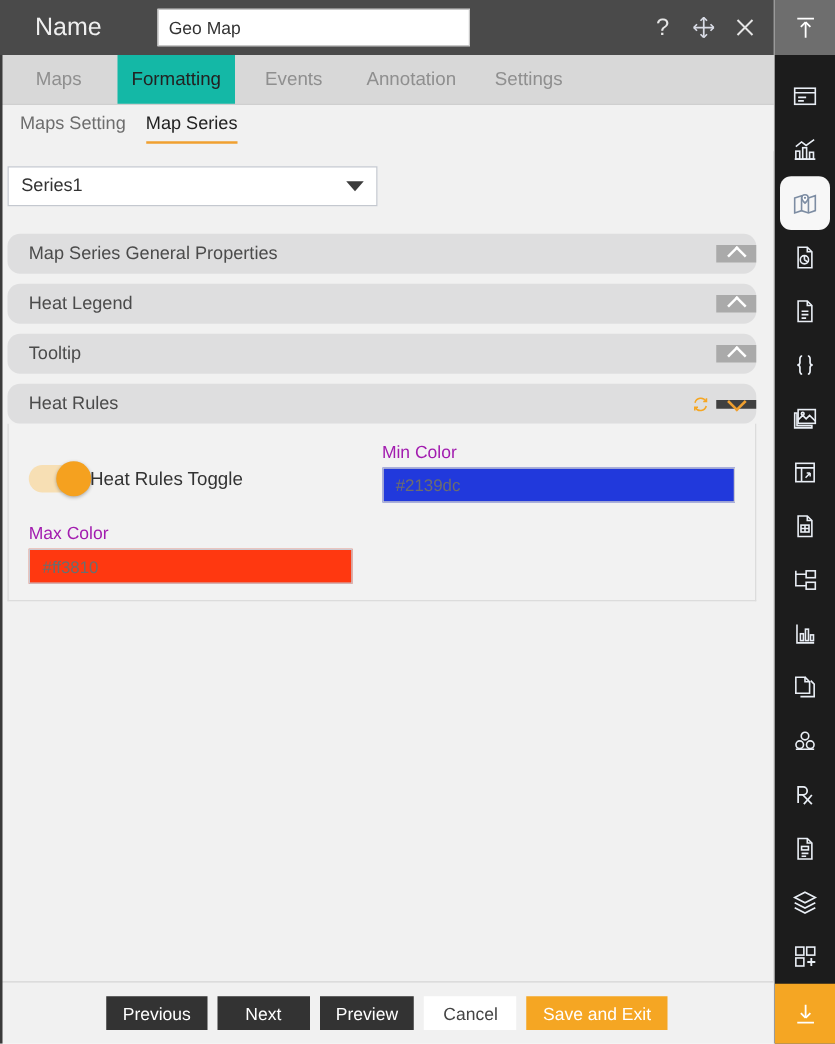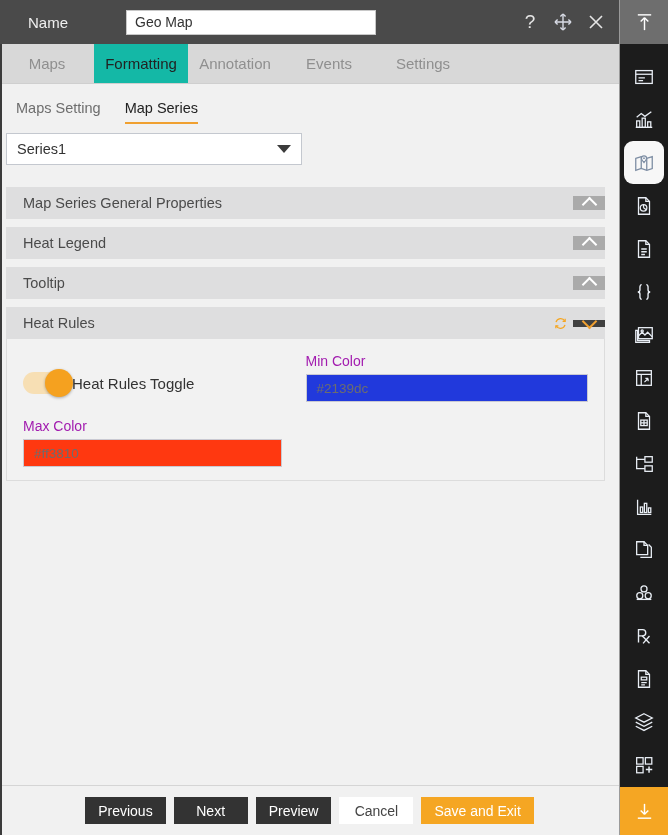--- a/index.html
+++ b/index.html
@@ -23,45 +23,45 @@
     content:""; position:absolute; left:0; top:44px; bottom:0; width:2px;
     background:#3b3b3b; z-index:5;
   }
 
   
   .titlebar {
     height: 44px; background: #4a4a4a; color: #e8e8e8;
     display: flex; align-items: center; flex: none; position: relative;
   }
   .titlebar .lbl {
-    font-size: 15px; color: #efefef; margin-left: 28px; width: 98px;
+    font-size: 20px; color: #efefef; margin-left: 28px; width: 98px;
   }
   .name-input {
-    width: 250px; height: 25px; background: #ffffff;
+    width: 250px; height: 30px; background: #ffffff;
     border: 1px solid #c8c8c8; font-size: 14px; color: #333;
     padding: 0 8px; line-height: 28px; font-family: "Liberation Sans", sans-serif;
   }
   .win-btns { margin-left: auto; display: flex; align-items: center; gap: 13px; margin-right: 13px; }
   .win-btns .ic { width: 20px; height: 20px; display:block; }
 
   
   .tabbar {
     height: 40px; background: #d8d8d8; display: flex; align-items: stretch;
     flex: none; border-bottom: 1px solid #cfcfcf;
   }
   .tab {
     display: flex; align-items: center; justify-content: center;
     font-size: 15px; color: #8f8f8f; padding: 0 6px; min-width: 94px;
   }
   .tab.active { background: #14b8a6; color: #222; }
 
   
   .subtabs {
-    height: 37px; background: #f1f1f1; display: flex; align-items: flex-end;
-    gap: 20px; padding-left: 14px; flex: none;
+    height: 37px; background: #f1f1f1; display: flex; align-items: flex-start;
+    gap: 12px; padding-left: 14px; flex: none;
   }
   .subtab { font-size: 14.5px; color: #6d6d6d; padding: 7px 2px 5px; position: relative; }
   .subtab.active { color: #222; }
   .subtab.active::after {
     content: ""; position: absolute; left: 2px; right: 2px; bottom: -3px;
     height: 2px; background: #f0a030;
   }
 
   
   .body { flex: 1; padding: 8px 14px 0 6px; overflow: hidden; }
@@ -73,20 +73,21 @@
   .select-wrap .val { font-size: 14.5px; color: #333; flex: 1; }
   .caret-down {
     width: 0; height: 0; border-left: 7px solid transparent;
     border-right: 7px solid transparent; border-top: 8px solid #3b3b3b;
   }
 
   .acc-list { margin-top: 22px; }
   .acc {
     display: flex; align-items: stretch; height: 32px; margin-bottom: 8px;
     background: #dededf;
+    border-radius: 10px;
   }
   .acc .ttl { flex: 1; display: flex; align-items: center; padding-left: 17px; font-size: 14.5px; color: #4b4b4b; }
   .acc .tools { display: flex; align-items: center; }
   .acc .refresh { width: 26px; display:flex; align-items:center; justify-content:center; }
   .acc .chev {
     width: 32px; background: #aaaaaa; display: flex; align-items: center; justify-content: center;
   }
   .acc.open .chev { background: #404040; }
 
   .chev-up, .chev-dn {
@@ -184,22 +185,22 @@
           <svg viewBox="0 0 20 20" width="20" height="20" stroke="#e6e6e6" stroke-width="1.6" fill="none">
             <path d="M4 4l12 12M16 4L4 16"></path>
           </svg>
         </span>
       </div>
     </div>
 
     <div class="tabbar">
       <div class="tab">Maps</div>
       <div class="tab active">Formatting</div>
+      <div class="tab">Events</div>
       <div class="tab">Annotation</div>
-      <div class="tab">Events</div>
       <div class="tab">Settings</div>
     </div>
 
     <div class="subtabs">
       <div class="subtab">Maps Setting</div>
       <div class="subtab active">Map Series</div>
     </div>
 
     <div class="body">
 

